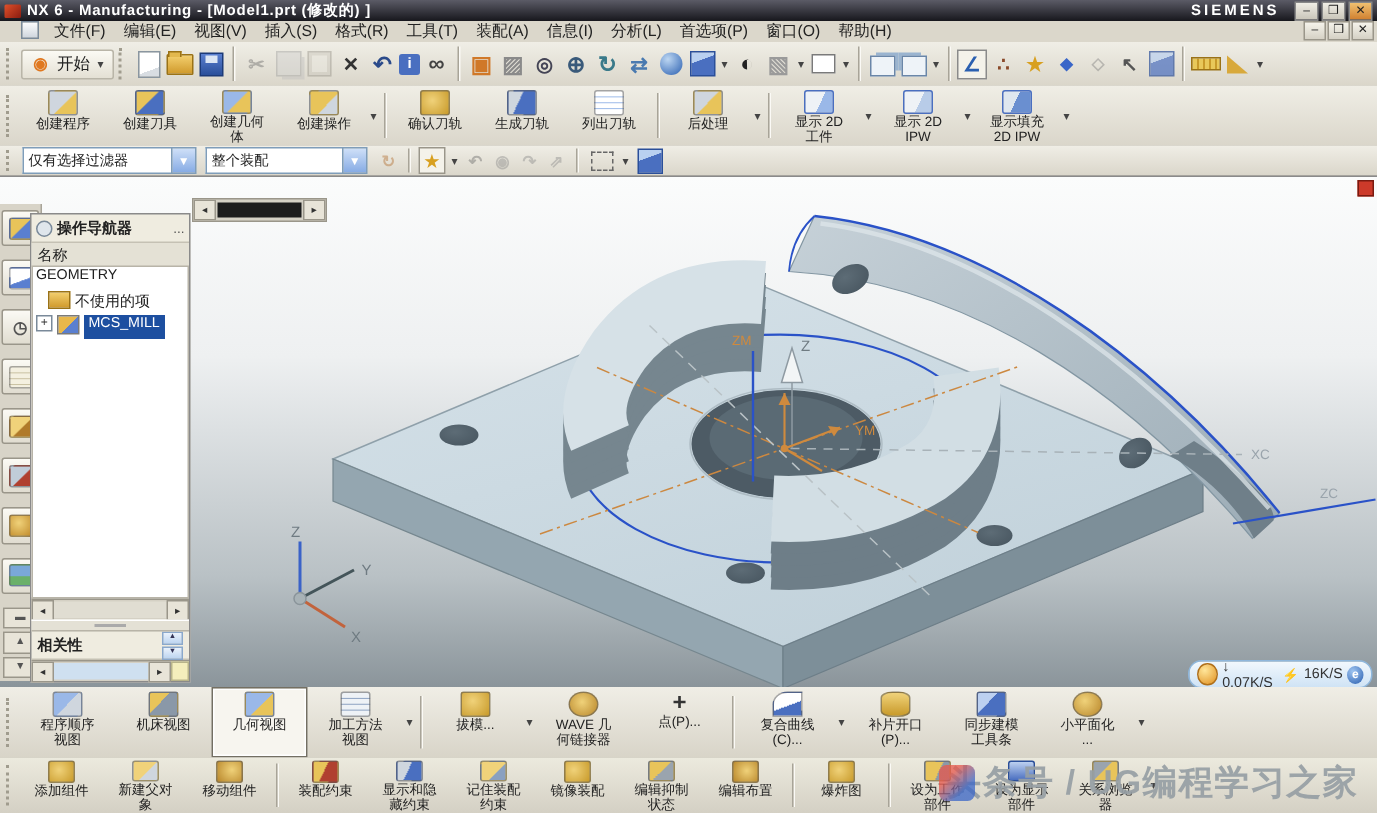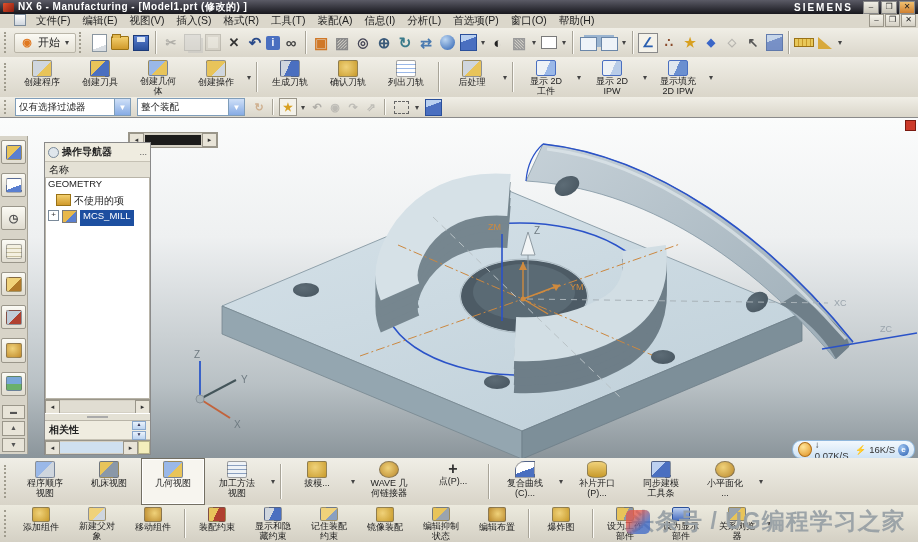--- a/index.html
+++ b/index.html
@@ -97,21 +97,21 @@
 
   
   .hscroll-top{position:absolute;top:14px;left:128px;width:88px;height:14px;background:#d4d0c4;
                border:1px solid #9a968a;display:flex;align-items:center}
   .sbtn{width:13px;height:12px;background:#e8e4d8;border:1px solid #9a968a;font-size:7px;color:#333;
         display:flex;align-items:center;justify-content:center}
   .sb-l::before{content:"◂"} .sb-r::before{content:"▸"}
   .hthumb{flex:1;height:10px;background:#1c1c1c;margin:0 1px}
 
   
-  .navpanel{position:absolute;top:24px;left:44px;width:105px;height:311px;background:#efece0;
+  .navpanel{position:absolute;top:24px;left:20px;width:105px;height:311px;background:#efece0;
             border:1px solid #8a8a8a;display:flex;flex-direction:column;font-size:10px}
   .nav-header{height:18px;display:flex;align-items:center;gap:3px;padding:0 3px;border-bottom:1px solid #c5c1b4}
   .nav-title{font-weight:bold;font-size:10px;white-space:nowrap}
   .pin{width:9px;height:9px;border:1px solid #7a8a9a;border-radius:50%;background:#dfe6ec}
   .nav-more{margin-left:auto;color:#555;font-size:9px}
   .nav-colhead{height:15px;background:#e4e1d5;border-bottom:1px solid #b8b4a8;display:flex;align-items:center;padding:0 4px}
   .nav-tree{flex:1;background:#fff;border:1px solid #b8b4a8;border-top:none;overflow:hidden}
   .trow{height:16px;display:flex;gap:3px;padding:0 2px;white-space:nowrap}
   .trow.sel .tlabel{background:#1d4fa0;color:#fff;padding:0 3px}
   .exp{width:9px;height:9px;border:1px solid #7a8a9a;background:#fff;font-size:8px;line-height:7px;text-align:center;color:#333}
@@ -288,26 +288,26 @@
     <span class="lbl2">创建几何
 体</span>
     </span>
   <span class="tbtn">
     <span class="bic" style="background:linear-gradient(135deg,#e8c45a 60%,#cfd6de 60%)"></span>
     <span class="lbl2">创建操作</span>
     </span>
   <span class="dd"></span>
   <span class="sep"></span>
   <span class="tbtn">
+    <span class="bic" style="background:radial-gradient(circle at 40% 40%,#f0d27a,#c89a2a)"></span>
+    <span class="lbl2">确认刀轨</span>
+    </span>
+  <span class="tbtn">
     <span class="bic" style="background:linear-gradient(115deg,#cfd6de 40%,#4a6fc0 40%)"></span>
     <span class="lbl2">生成刀轨</span>
-    </span>
-  <span class="tbtn">
-    <span class="bic" style="background:radial-gradient(circle at 40% 40%,#f0d27a,#c89a2a)"></span>
-    <span class="lbl2">确认刀轨</span>
     </span>
   <span class="tbtn">
     <span class="bic" style="background:repeating-linear-gradient(#fff 0 3px,#9ab8e8 3px 4px)"></span>
     <span class="lbl2">列出刀轨</span>
     </span>
   <span class="sep"></span>
   <span class="tbtn">
     <span class="bic" style="background:linear-gradient(135deg,#cfd6de 50%,#e8c45a 50%)"></span>
     <span class="lbl2">后处理</span>
     </span>

